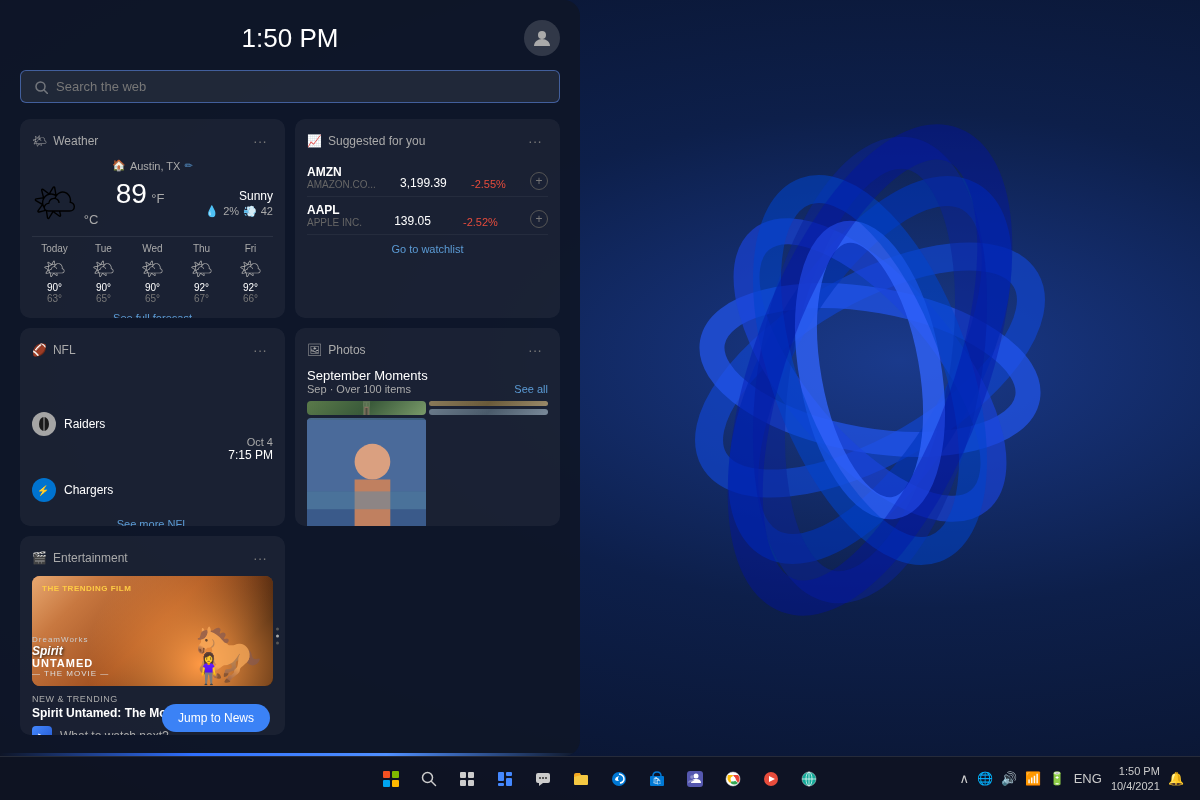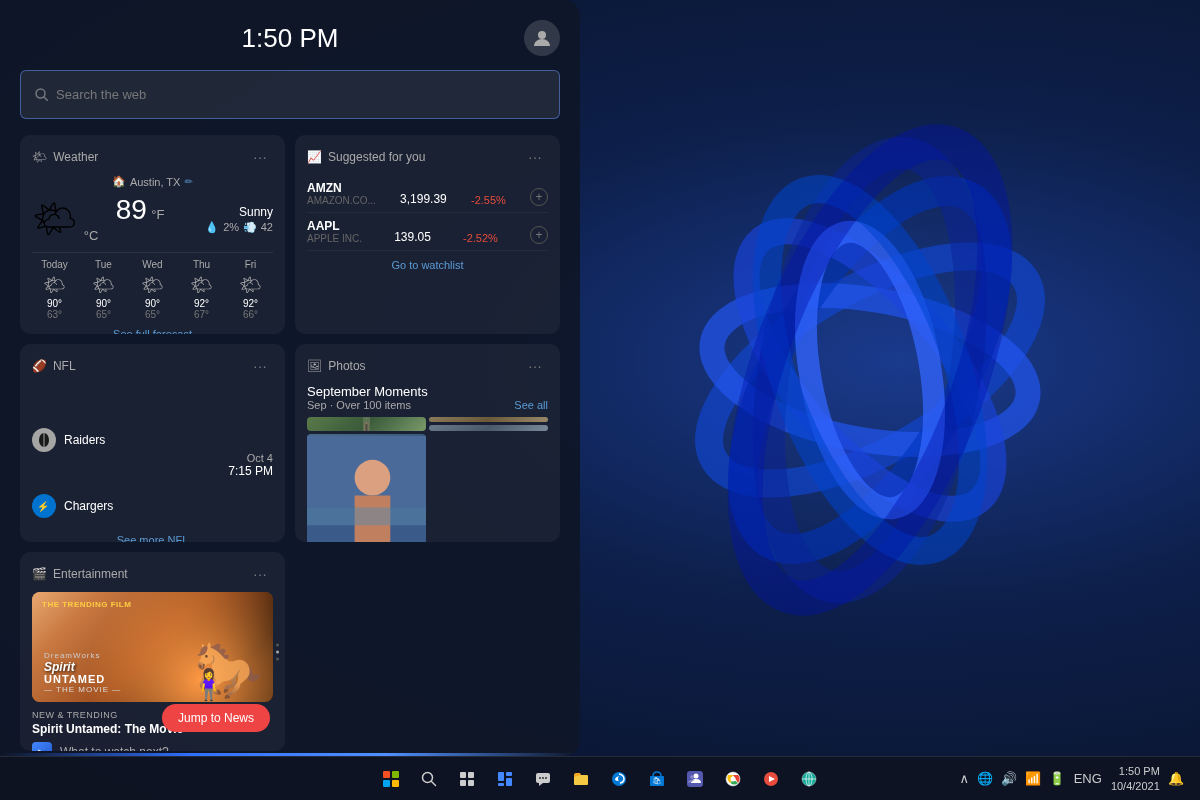--- a/index.html
+++ b/index.html
@@ -134,23 +134,23 @@
       display: flex; align-items: center; justify-content: center;
       color: #aaa;
       font-size: 18px;
       cursor: pointer;
     }
 
     .search-bar {
       background: rgba(255,255,255,0.08);
       border: 1px solid rgba(100,150,255,0.5);
       border-radius: 6px;
-      padding: 16px 14px;
-      display: flex;
-      align-items: center;
+      padding: 8px 14px;
+      display: flex;
+      align-items: flex-end;
       gap: 8px;
       margin-bottom: 16px;
       color: #aaa;
       font-size: 13px;
       cursor: text;
     }
 
     .search-bar svg { opacity: 0.6; }
 
     
@@ -406,21 +406,21 @@
       left: 10px;
       font-size: 8px;
       color: #ffcc44;
       font-weight: 700;
       letter-spacing: 0.5px;
     }
 
     .movie-title-overlay {
       position: absolute;
       bottom: 8px;
-      left: 12px;
+      left: 0;
     }
 
     .movie-title-big {
       font-size: 12px;
       font-style: italic;
       font-weight: 800;
       color: white;
       line-height: 1;
       text-shadow: 1px 1px 3px rgba(0,0,0,0.8);
     }
@@ -454,21 +454,21 @@
       display: flex; align-items: center; justify-content: center;
       font-size: 10px;
       color: white;
     }
 
     
     .jump-news-btn {
       position: absolute;
       bottom: 14px;
       right: 14px;
-      background: #ef4444;
+      background: #3b82f6;
       color: white;
       border: none;
       border-radius: 20px;
       padding: 7px 16px;
       font-size: 12px;
       cursor: pointer;
       font-family: 'Segoe UI', Arial, sans-serif;
     }
 
     

